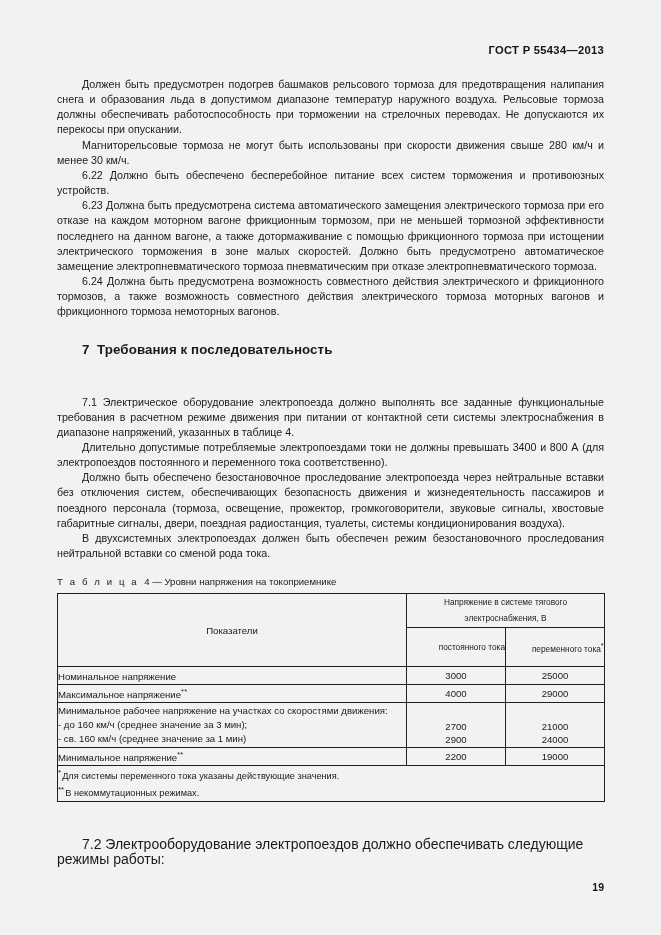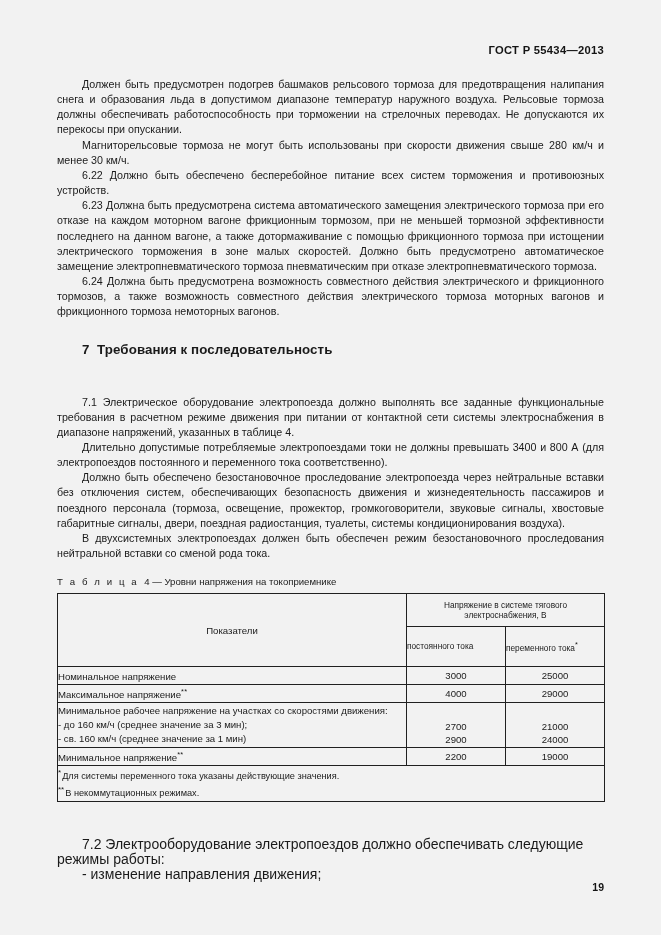--- a/index.html
+++ b/index.html
@@ -90,27 +90,27 @@
     vertical-align: middle;
   }
   th.head-ind {
     text-align: center;
     font-size: 9.6px;
     height: 72px;
   }
   th.head-group {
     text-align: center;
     font-size: 8.3px;
-    line-height: 10px;
+    line-height: 16px;
     height: 30px;
     padding: 2px 6px;
     margin-left: 36px;
   }
   th.head-sub {
-    text-align: left;
+    text-align: right;
     font-size: 8.3px;
     line-height: 12px;
     height: 38px;
     padding: 2px 4px;
   }
   td.ind {
     text-align: left;
     padding: 5px 0 5px 9px;
     line-height: 13.6px;
     font-size: 9.6px;
@@ -249,20 +249,19 @@
           <td class="notes" colspan="3">
             <span class="note-line"><span class="note-mark">*</span><span>Для системы переменного тока указаны действующие значения.</span></span>
             <span class="note-line"><span class="note-mark">**</span><span>В некоммутационных режимах.</span></span>
           </td>
         </tr>
       </tbody>
     </table>
 
     <div class="tail-block">
       <p class="tail">7.2  Электрооборудование электропоездов должно обеспечивать следующие режимы работы:</p>
-      <p class="tail dash">- изменение направления движения;</p>
     </div>
 
   </div>
 
   <div class="page-number">19</div>
 
 </div>
 
 </body></html>

